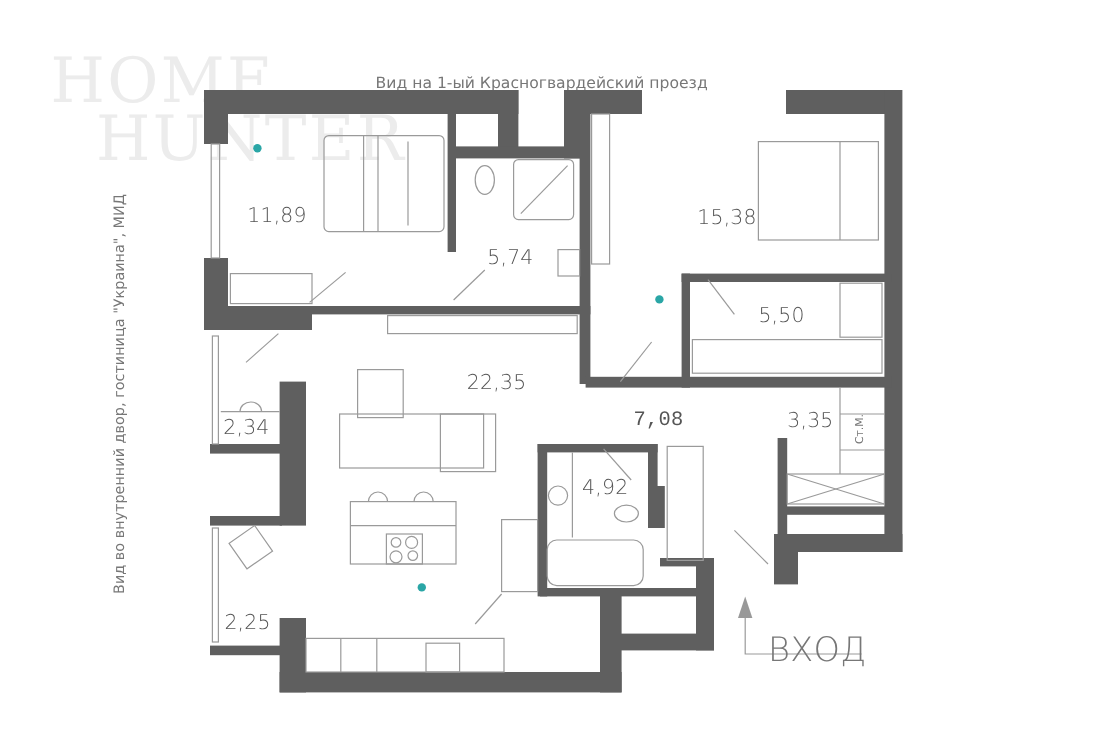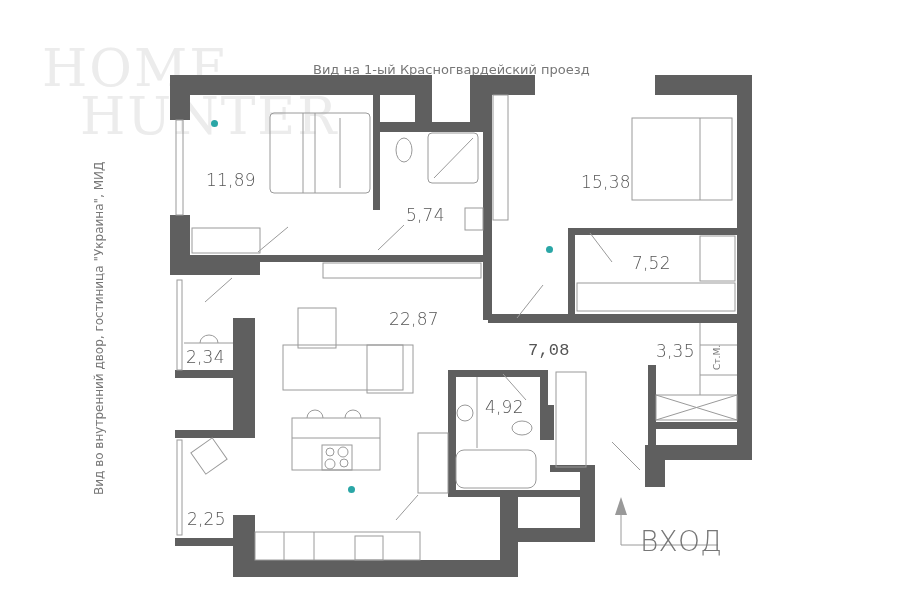--- a/index.html
+++ b/index.html
@@ -150,23 +150,23 @@
   <polygon points="621,497 615,515 627,515" fill="#999"></polygon>
 </svg>
 
 <div class="dot" style="left:211px;top:120px;background:#2aa6a6;"></div>
 <div class="dot" style="left:546px;top:246px;background:#2aa6a6;"></div>
 <div class="dot" style="left:348px;top:486px;background:#2aa6a6;"></div>
 
 <div class="label" style="left:206px;top:170px;">11,89</div>
 <div class="label" style="left:406px;top:205px;">5,74</div>
 <div class="label" style="left:545px;top:172px;margin-left:36px;">15,38</div>
-<div class="label" style="left:632px;top:253px;">7,52</div>
+<div class="label" style="left:632px;top:253px;">5,50</div>
 <div class="label" style="left:186px;top:313px;margin-top:34px;">2,34</div>
-<div class="label" style="left:389px;top:309px;">22,87</div>
+<div class="label" style="left:389px;top:309px;">22,35</div>
 <div class="label" style="left:528px;top:341px;font-family:Liberation Mono, monospace;">7,08</div>
 <div class="label" style="left:656px;top:341px;">3,35</div>
 <div class="label" style="left:485px;top:397px;">4,92</div>
 <div class="label" style="left:187px;top:509px;">2,25</div>
 
 <div class="caption" style="left:712px;top:370px;font-size:9px;transform:rotate(-90deg);transform-origin:0 0;">Ст.М.</div>
 
 <div class="label" style="left:640px;top:525px;font-size:28px;color:#777;">ВХОД</div>
 
 </body></html>

